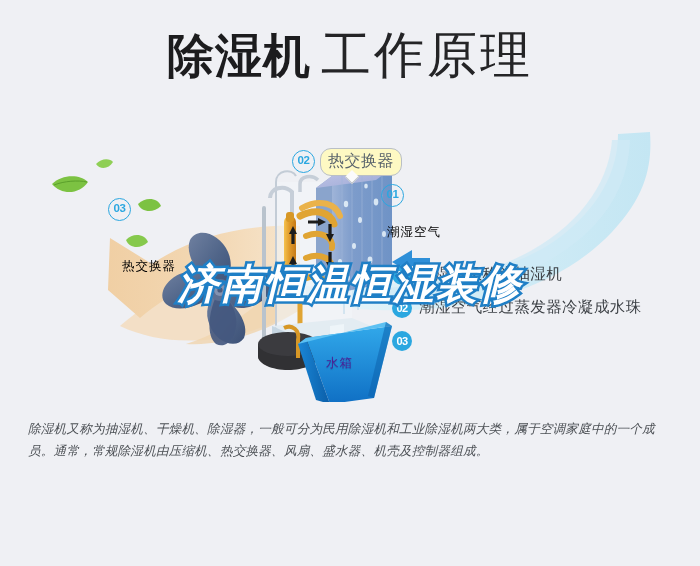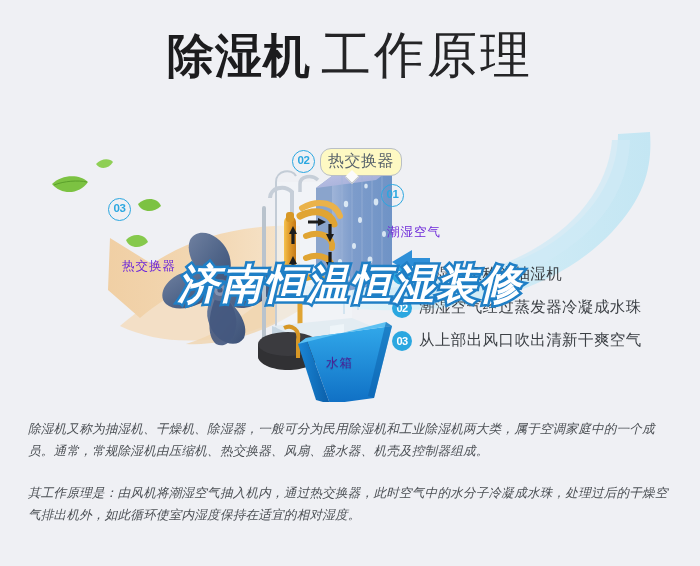--- a/index.html
+++ b/index.html
@@ -69,21 +69,21 @@
     font-size: 11.5px;
     line-height: 19px;
     text-align: center;
     font-weight: bold;
     letter-spacing: -0.5px;
     background: transparent;
   }
   .diaglabel {
     position: absolute;
     font-size: 12.5px;
-    color: #6d28d9;
+    color: #000000;
     white-space: nowrap;
     letter-spacing: 1px;
   }
   .callout {
     position: absolute;
     border: 1.4px solid #b9bfc6;
     border-radius: 11px;
     background: #fef9c3;
     color: #5a646c;
     font-size: 16px;
@@ -367,25 +367,23 @@
     <div class="step">
       <div class="step-badge">01</div>
       <div class="step-text">除湿机又称为抽湿机</div>
     </div>
     <div class="step">
       <div class="step-badge">02</div>
       <div class="step-text">潮湿空气经过蒸发器冷凝成水珠</div>
     </div>
     <div class="step">
       <div class="step-badge">03</div>
-      <div class="step-text">从上部出风口吹出清新干爽空气</div>
     </div>
   </div>
 
   <div class="wm-stack">
     <div class="wm-layer wm-outline">济南恒温恒湿装修</div>
     <div class="wm-layer wm-fill">济南恒温恒湿装修</div>
   </div>
 
   <div class="para" id="para1">除湿机又称为抽湿机、干燥机、除湿器，一般可分为民用除湿机和工业除湿机两大类，属于空调家庭中的一个成员。通常，常规除湿机由压缩机、热交换器、风扇、盛水器、机壳及控制器组成。</div>
-  <div class="para" id="para2">其工作原理是：由风机将潮湿空气抽入机内，通过热交换器，此时空气中的水分子冷凝成水珠，处理过后的干燥空气排出机外，如此循环使室内湿度保持在适宜的相对湿度。</div>
 
 </div>
 
 </body></html>

